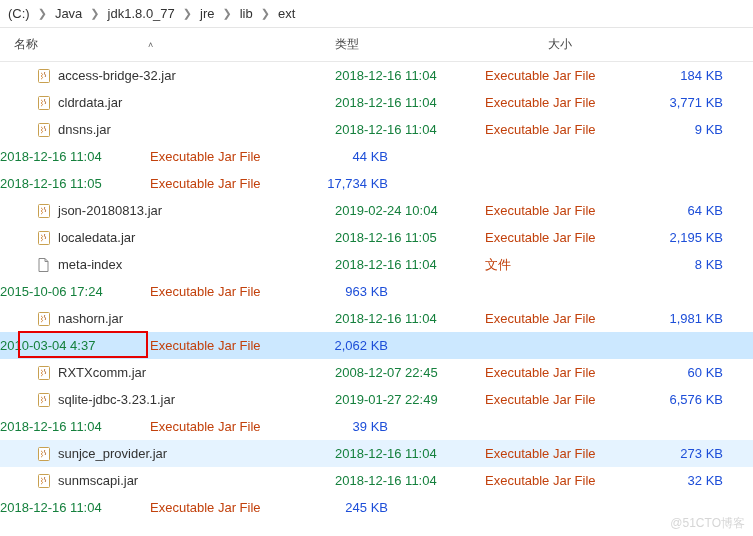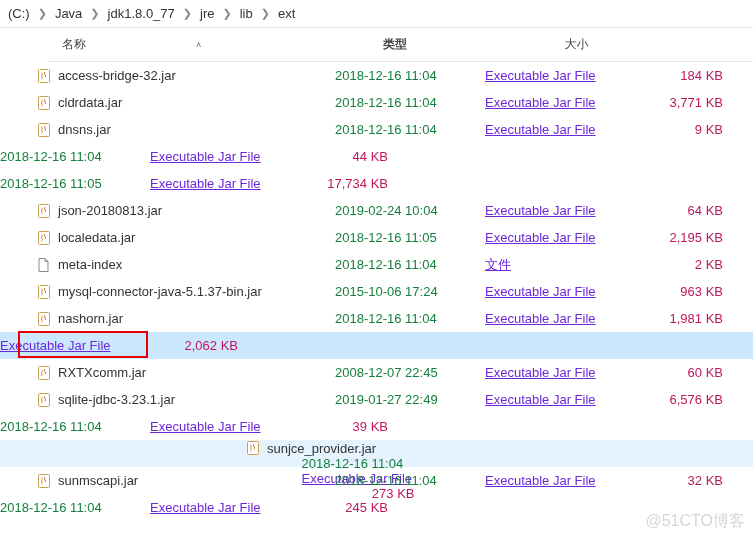--- a/index.html
+++ b/index.html
@@ -22,63 +22,62 @@
     .breadcrumb .seg { padding: 2px 2px; }
     .breadcrumb .sep { color: #888; font-size: 11px; user-select: none; }
     .headers {
       display: flex;
       border-bottom: 1px solid #e8e8e8;
       height: 34px;
       align-items: center;
       color: #444;
       font-size: 12px;
       position: relative;
-      margin-left: 48px;
     }
     .col-name { width: 335px; padding-left: 14px; display:flex; align-items:center; position:relative; }
     .col-date { width: 150px; }
-    .col-type { width: 150px; font-weight: bold; }
-    .col-size { width: 100px; text-align: center; padding-right: 12px; }
+    .col-type { width: 150px; }
+    .col-size { width: 100px; text-align: right; padding-right: 12px; }
     .sort-ind {
       margin-left: 110px;
       color: #666;
       font-size: 9px;
     }
     .headers > div { border-right: 1px solid transparent; }
     .rows { }
     .row {
       display: flex;
       align-items: center;
       height: 27px;
       font-size: 13px;
       color: #333;
     }
     .row.selected { background: #cce8ff; }
-    .row.hover { background: #e5f3ff; flex-direction: column; }
+    .row.hover { background: #e5f3ff; }
     .row .c-name {
       width: 335px;
       padding-left: 36px;
       display: flex;
       align-items: center;
       gap: 6px;
       white-space: nowrap;
     }
     .row .c-date { width: 150px; color: #15803d; }
-    .row .c-type { width: 150px; color: #6d28d9; text-decoration: underline; }
-    .row .c-size { width: 100px; text-align: right; padding-right: 12px; color: #be185d; }
+    .row .c-type { width: 150px; color: #c2410c; }
+    .row .c-size { width: 100px; text-align: right; padding-right: 12px; color: #1d4ed8; }
     .red-box {
       position: absolute;
       border: 2px solid #e60000;
       pointer-events: none;
     }
     .watermark {
       position: absolute;
       right: 8px;
       bottom: 4px;
-      font-size: 16px;
+      font-size: 12px;
       color: #bbb;
       opacity: 0.6;
     }
     .icon-jar, .icon-file {
       width: 16px; height: 16px; display:inline-block; flex:0 0 16px;
     }
   </style>
 </head>
 <body>
 
@@ -184,49 +183,42 @@
     <div class="row">
       <div class="c-name">
         <span class="icon-file"><svg viewBox="0 0 16 16">
             <path d="M3 1.5h6l3 3v10H3z" fill="#fff" stroke="#888"></path>
             <path d="M9 1.5v3h3" fill="none" stroke="#888"></path>
           </svg></span>
         <span>meta-index</span>
       </div>
       <div class="c-date">2018-12-16 11:04</div>
       <div class="c-type">文件</div>
-      <div class="c-size">2 KB</div>
-    </div>
-    <div class="row">
-      <div class="c-name">
-        <span class="icon-jar"><svg viewBox="0 0 16 16">
-            <rect x="2.5" y="1.5" width="11" height="13" rx="1" fill="#fff" stroke="#c8a050"></rect>
-            <path d="M5 5c2 1 2 2 0 3 2 1 2 2 0 3" fill="none" stroke="#d08030" stroke-width="1"></path>
-            <path d="M9 4c-2 2 2 3 0 5" fill="none" stroke="#b06020" stroke-width="1"></path>
-          </svg></span>
-        <span>mysql-connector-java-5.1.37-bin.jar</span>
-      </div>
+      <div class="c-size">8 KB</div>
+    </div>
+    <div class="row">
       <div class="c-date">2015-10-06 17:24</div>
       <div class="c-type">Executable Jar File</div>
       <div class="c-size">963 KB</div>
     </div>
     <div class="row">
       <div class="c-name">
         <span class="icon-jar"><svg viewBox="0 0 16 16">
             <rect x="2.5" y="1.5" width="11" height="13" rx="1" fill="#fff" stroke="#c8a050"></rect>
             <path d="M5 5c2 1 2 2 0 3 2 1 2 2 0 3" fill="none" stroke="#d08030" stroke-width="1"></path>
             <path d="M9 4c-2 2 2 3 0 5" fill="none" stroke="#b06020" stroke-width="1"></path>
           </svg></span>
         <span>nashorn.jar</span>
       </div>
       <div class="c-date">2018-12-16 11:04</div>
       <div class="c-type">Executable Jar File</div>
       <div class="c-size">1,981 KB</div>
     </div>
     <div class="row selected">
+      <div class="c-date">2010-03-04 4:37</div>
       <div class="c-type">Executable Jar File</div>
       <div class="c-size">2,062 KB</div>
     </div>
     <div class="red-box" style="left: 18px; top: 269px; width: 130px; height: 27px;"></div>
     <div class="row">
       <div class="c-name">
         <span class="icon-jar"><svg viewBox="0 0 16 16">
             <rect x="2.5" y="1.5" width="11" height="13" rx="1" fill="#fff" stroke="#c8a050"></rect>
             <path d="M5 5c2 1 2 2 0 3 2 1 2 2 0 3" fill="none" stroke="#d08030" stroke-width="1"></path>
             <path d="M9 4c-2 2 2 3 0 5" fill="none" stroke="#b06020" stroke-width="1"></path>

